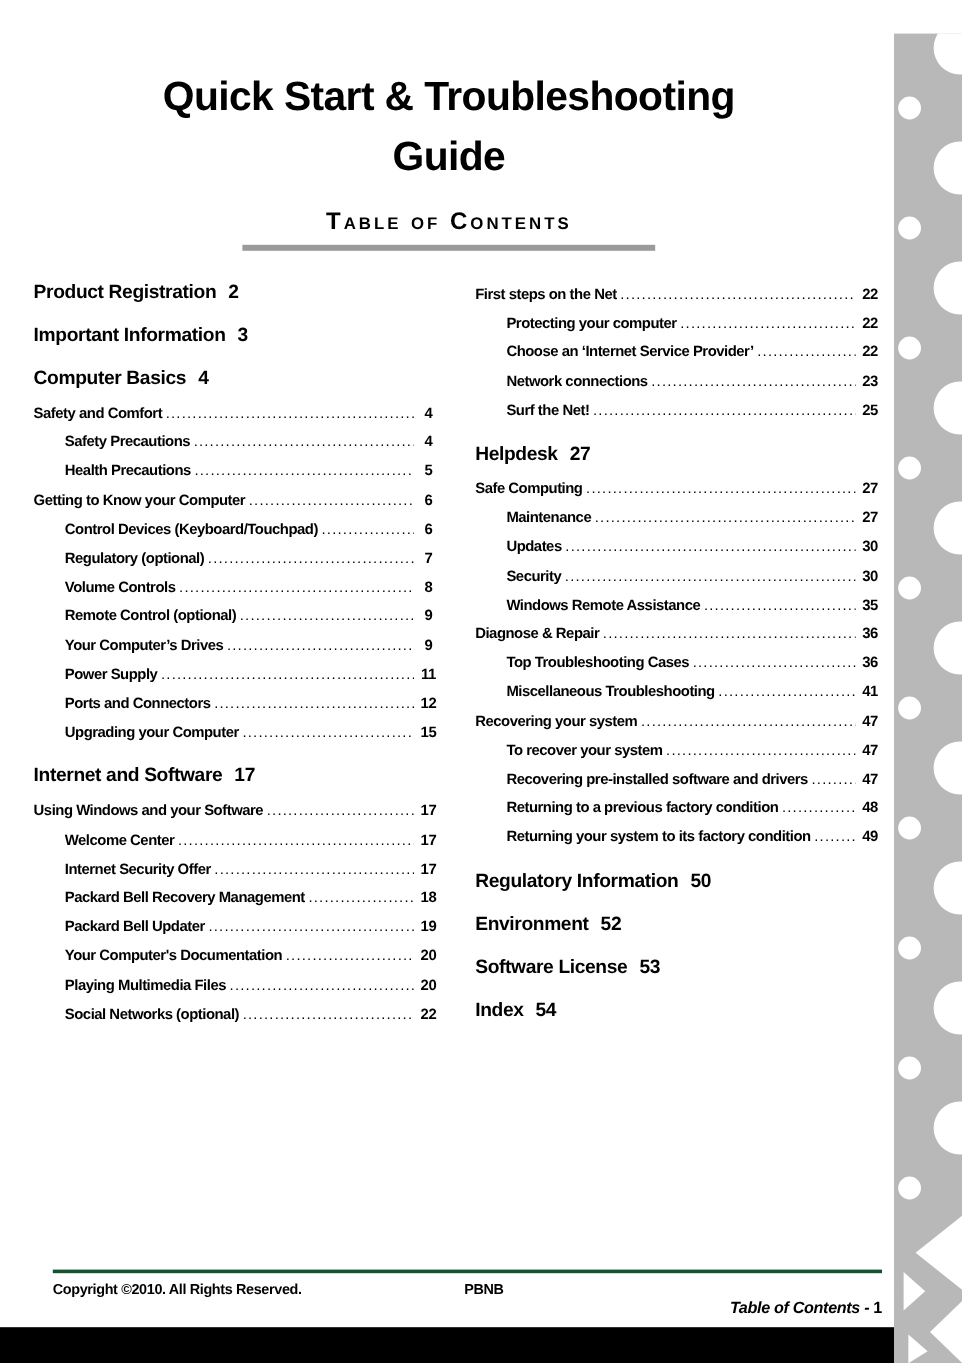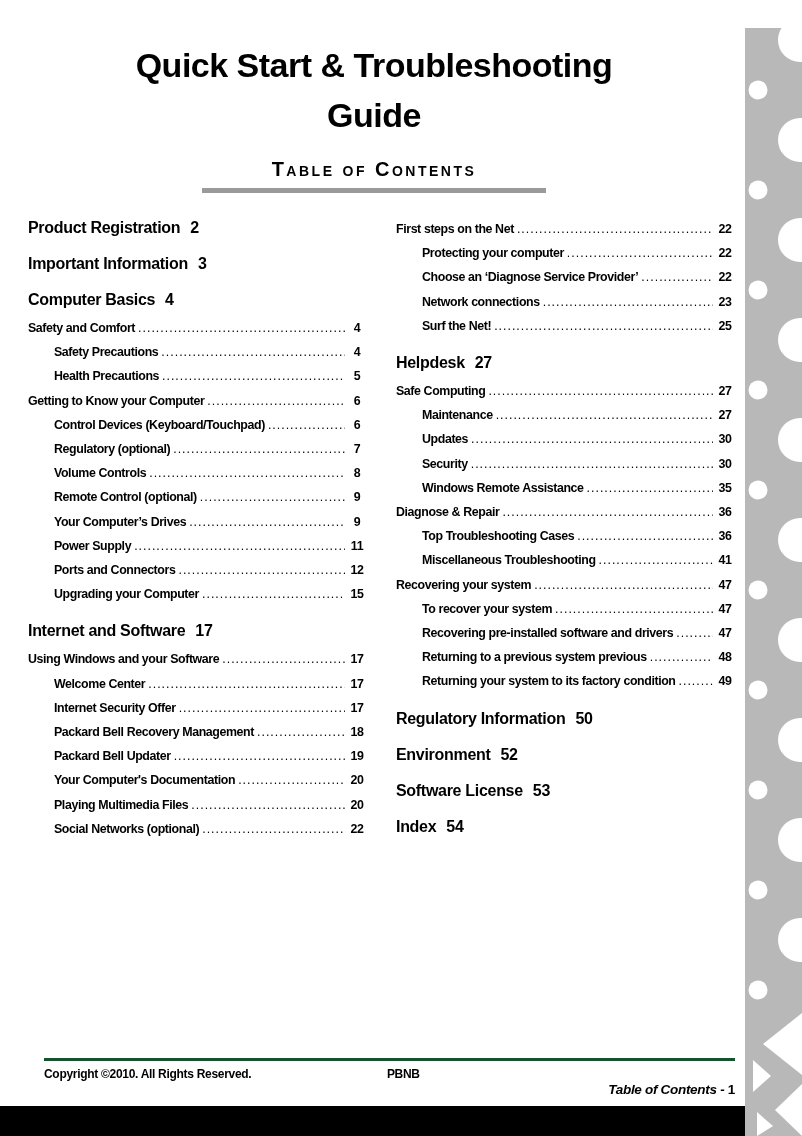--- a/index.html
+++ b/index.html
@@ -28,21 +28,21 @@
     left: 0; right: 0; bottom: 0;
     height: 30px;
     background: #000;
     z-index: 2;
   }
 
   
   .content { position: absolute; left: 0; top: 0; width: 748px; }
 
   .doc-title {
-    margin-top: 40px;
+    margin-top: 56px;
     text-align: center;
     font-weight: 900;
     font-size: 34px;
     line-height: 50px;
     letter-spacing: -0.5px;
   }
 
   .toc-heading {
     margin-top: 18px;
     text-align: center;
@@ -298,21 +298,21 @@
           <span class="lbl">First steps on the Net</span>
           <span class="dots"></span>
           <span class="pg">22</span>
         </div>
         <div class="toc-row sub">
           <span class="lbl">Protecting your computer</span>
           <span class="dots"></span>
           <span class="pg">22</span>
         </div>
         <div class="toc-row sub">
-          <span class="lbl">Choose an ‘Diagnose Service Provider’</span>
+          <span class="lbl">Choose an ‘Internet Service Provider’</span>
           <span class="dots"></span>
           <span class="pg">22</span>
         </div>
         <div class="toc-row sub">
           <span class="lbl">Network connections</span>
           <span class="dots"></span>
           <span class="pg">23</span>
         </div>
         <div class="toc-row sub">
           <span class="lbl">Surf the Net!</span>
@@ -369,21 +369,21 @@
           <span class="lbl">To recover your system</span>
           <span class="dots"></span>
           <span class="pg">47</span>
         </div>
         <div class="toc-row sub">
           <span class="lbl">Recovering pre-installed software and drivers</span>
           <span class="dots"></span>
           <span class="pg">47</span>
         </div>
         <div class="toc-row sub">
-          <span class="lbl">Returning to a previous system previous</span>
+          <span class="lbl">Returning to a previous factory condition</span>
           <span class="dots"></span>
           <span class="pg">48</span>
         </div>
         <div class="toc-row sub">
           <span class="lbl">Returning your system to its factory condition</span>
           <span class="dots"></span>
           <span class="pg">49</span>
         </div>
         <div class="toc-h1"><span>Regulatory Information</span><span class="h1pg">50</span></div>
         <div class="toc-h1"><span>Environment</span><span class="h1pg">52</span></div>

